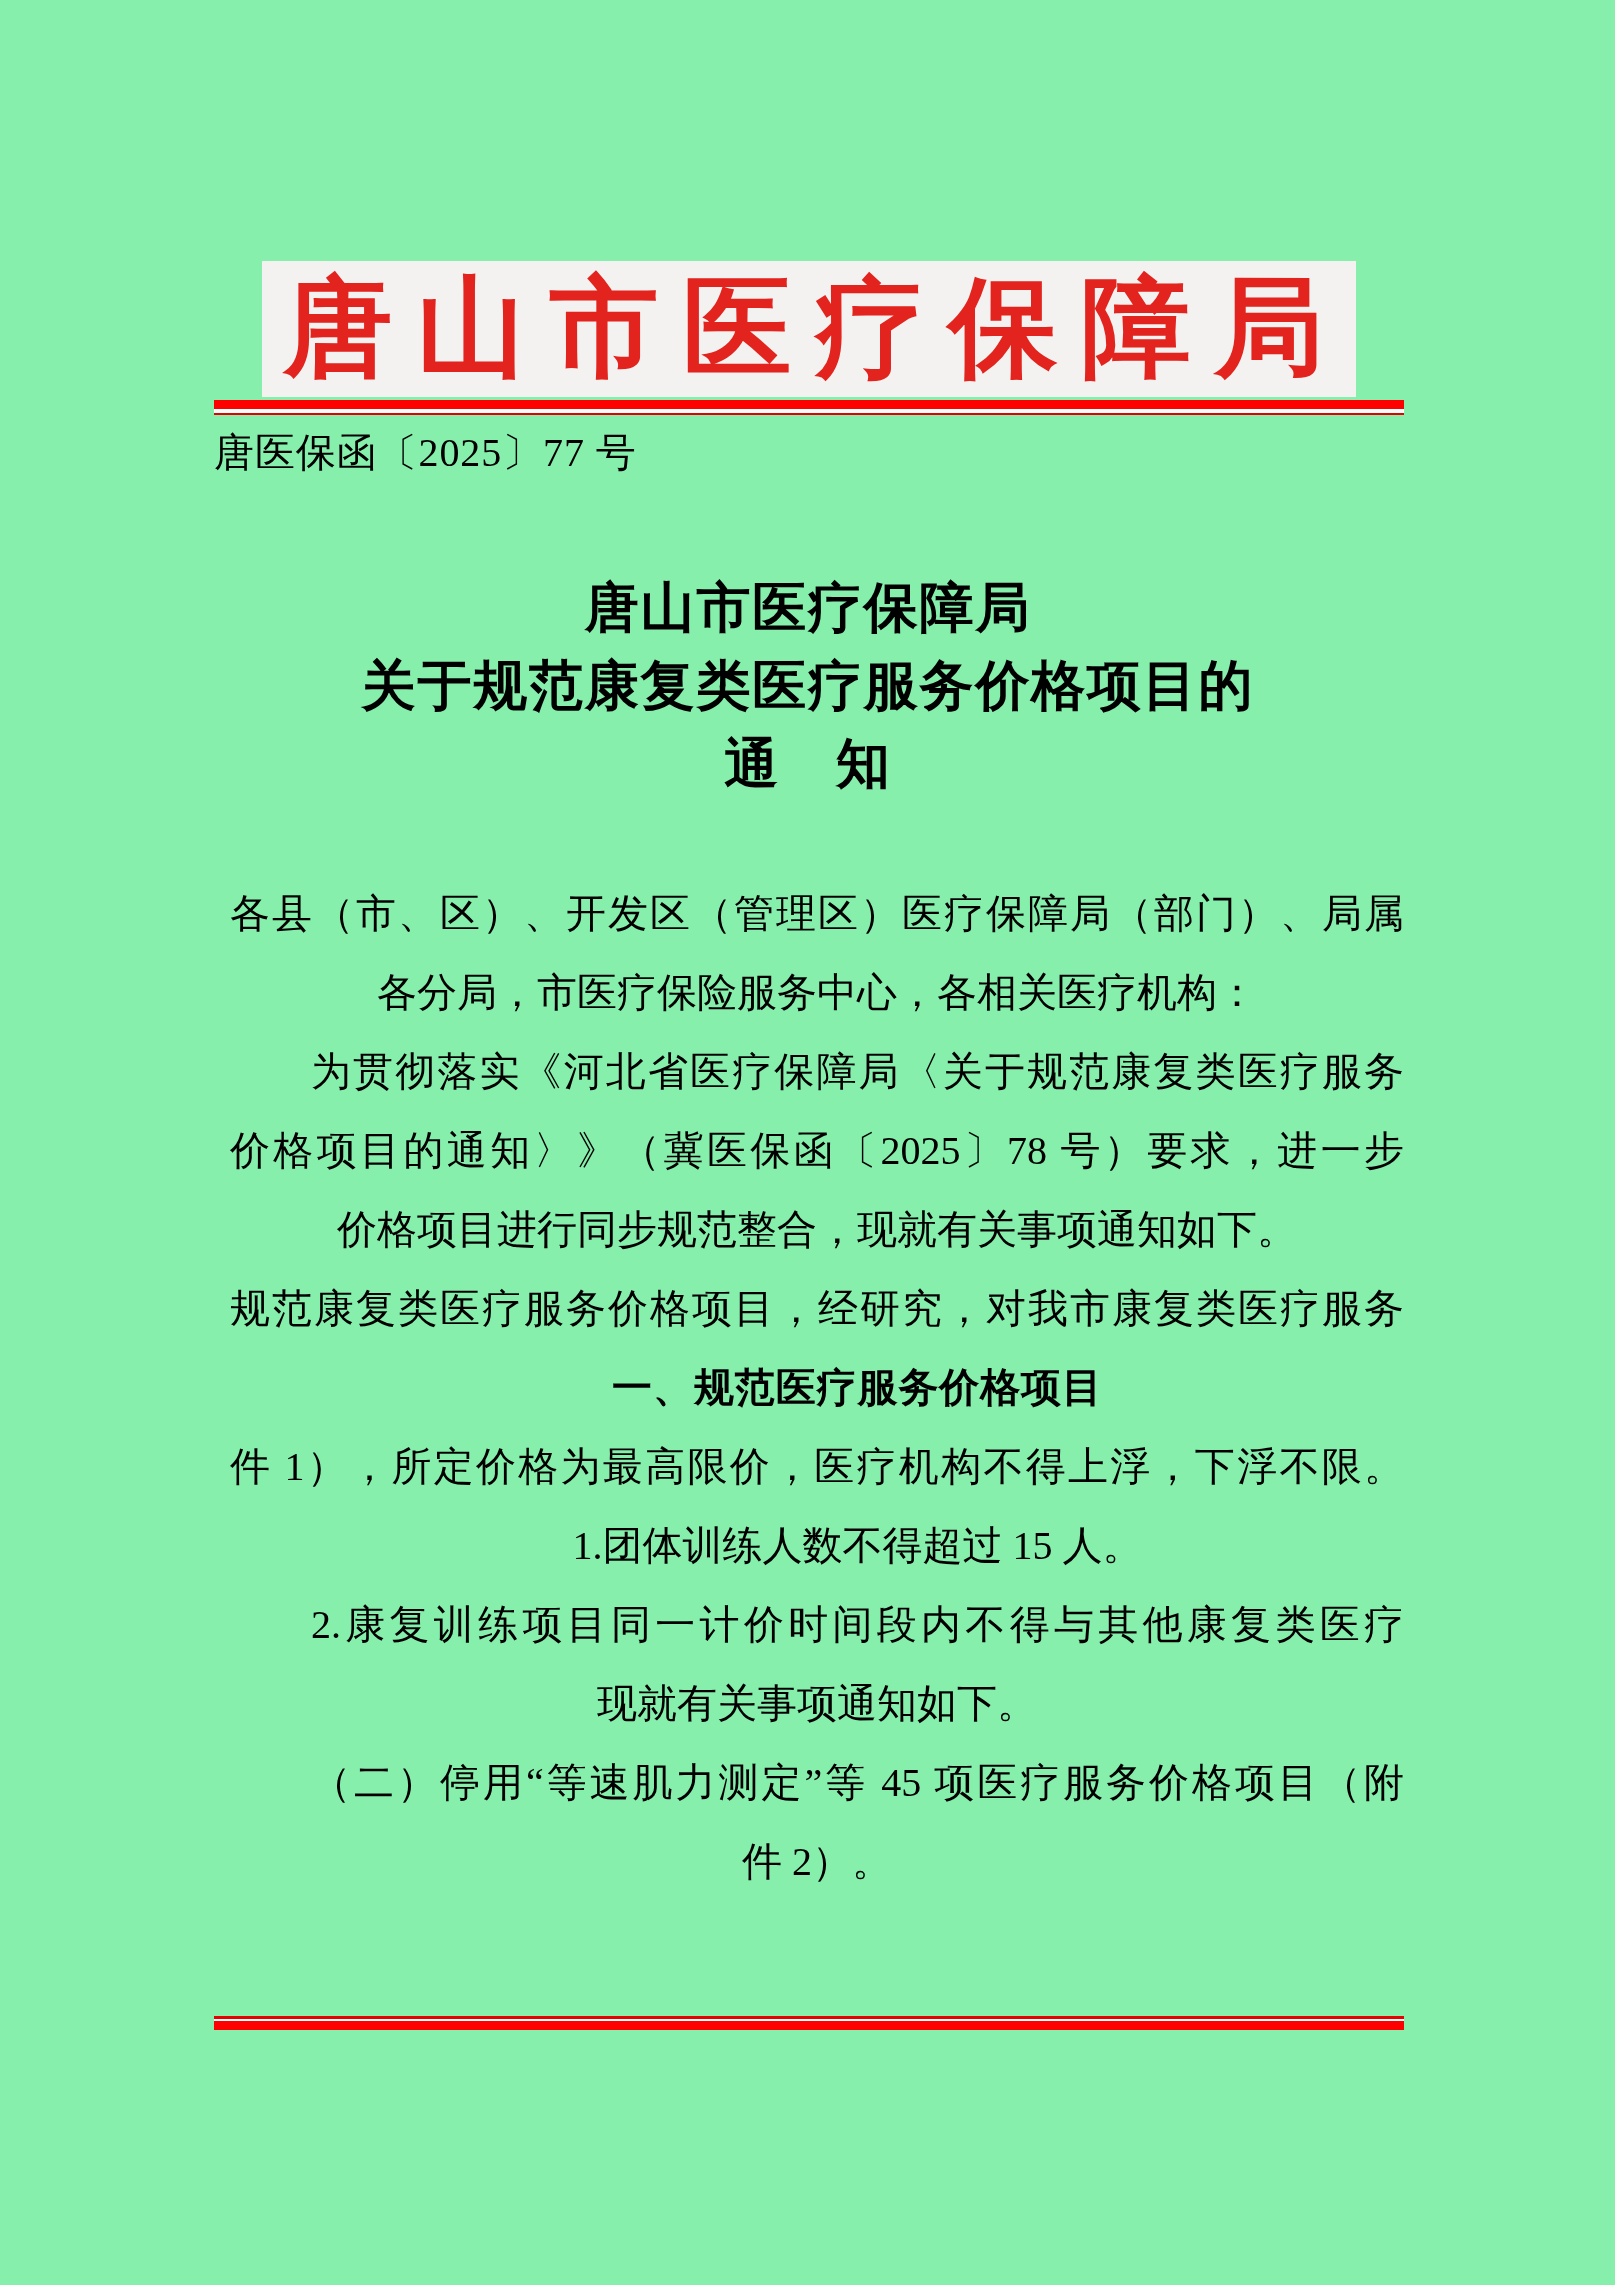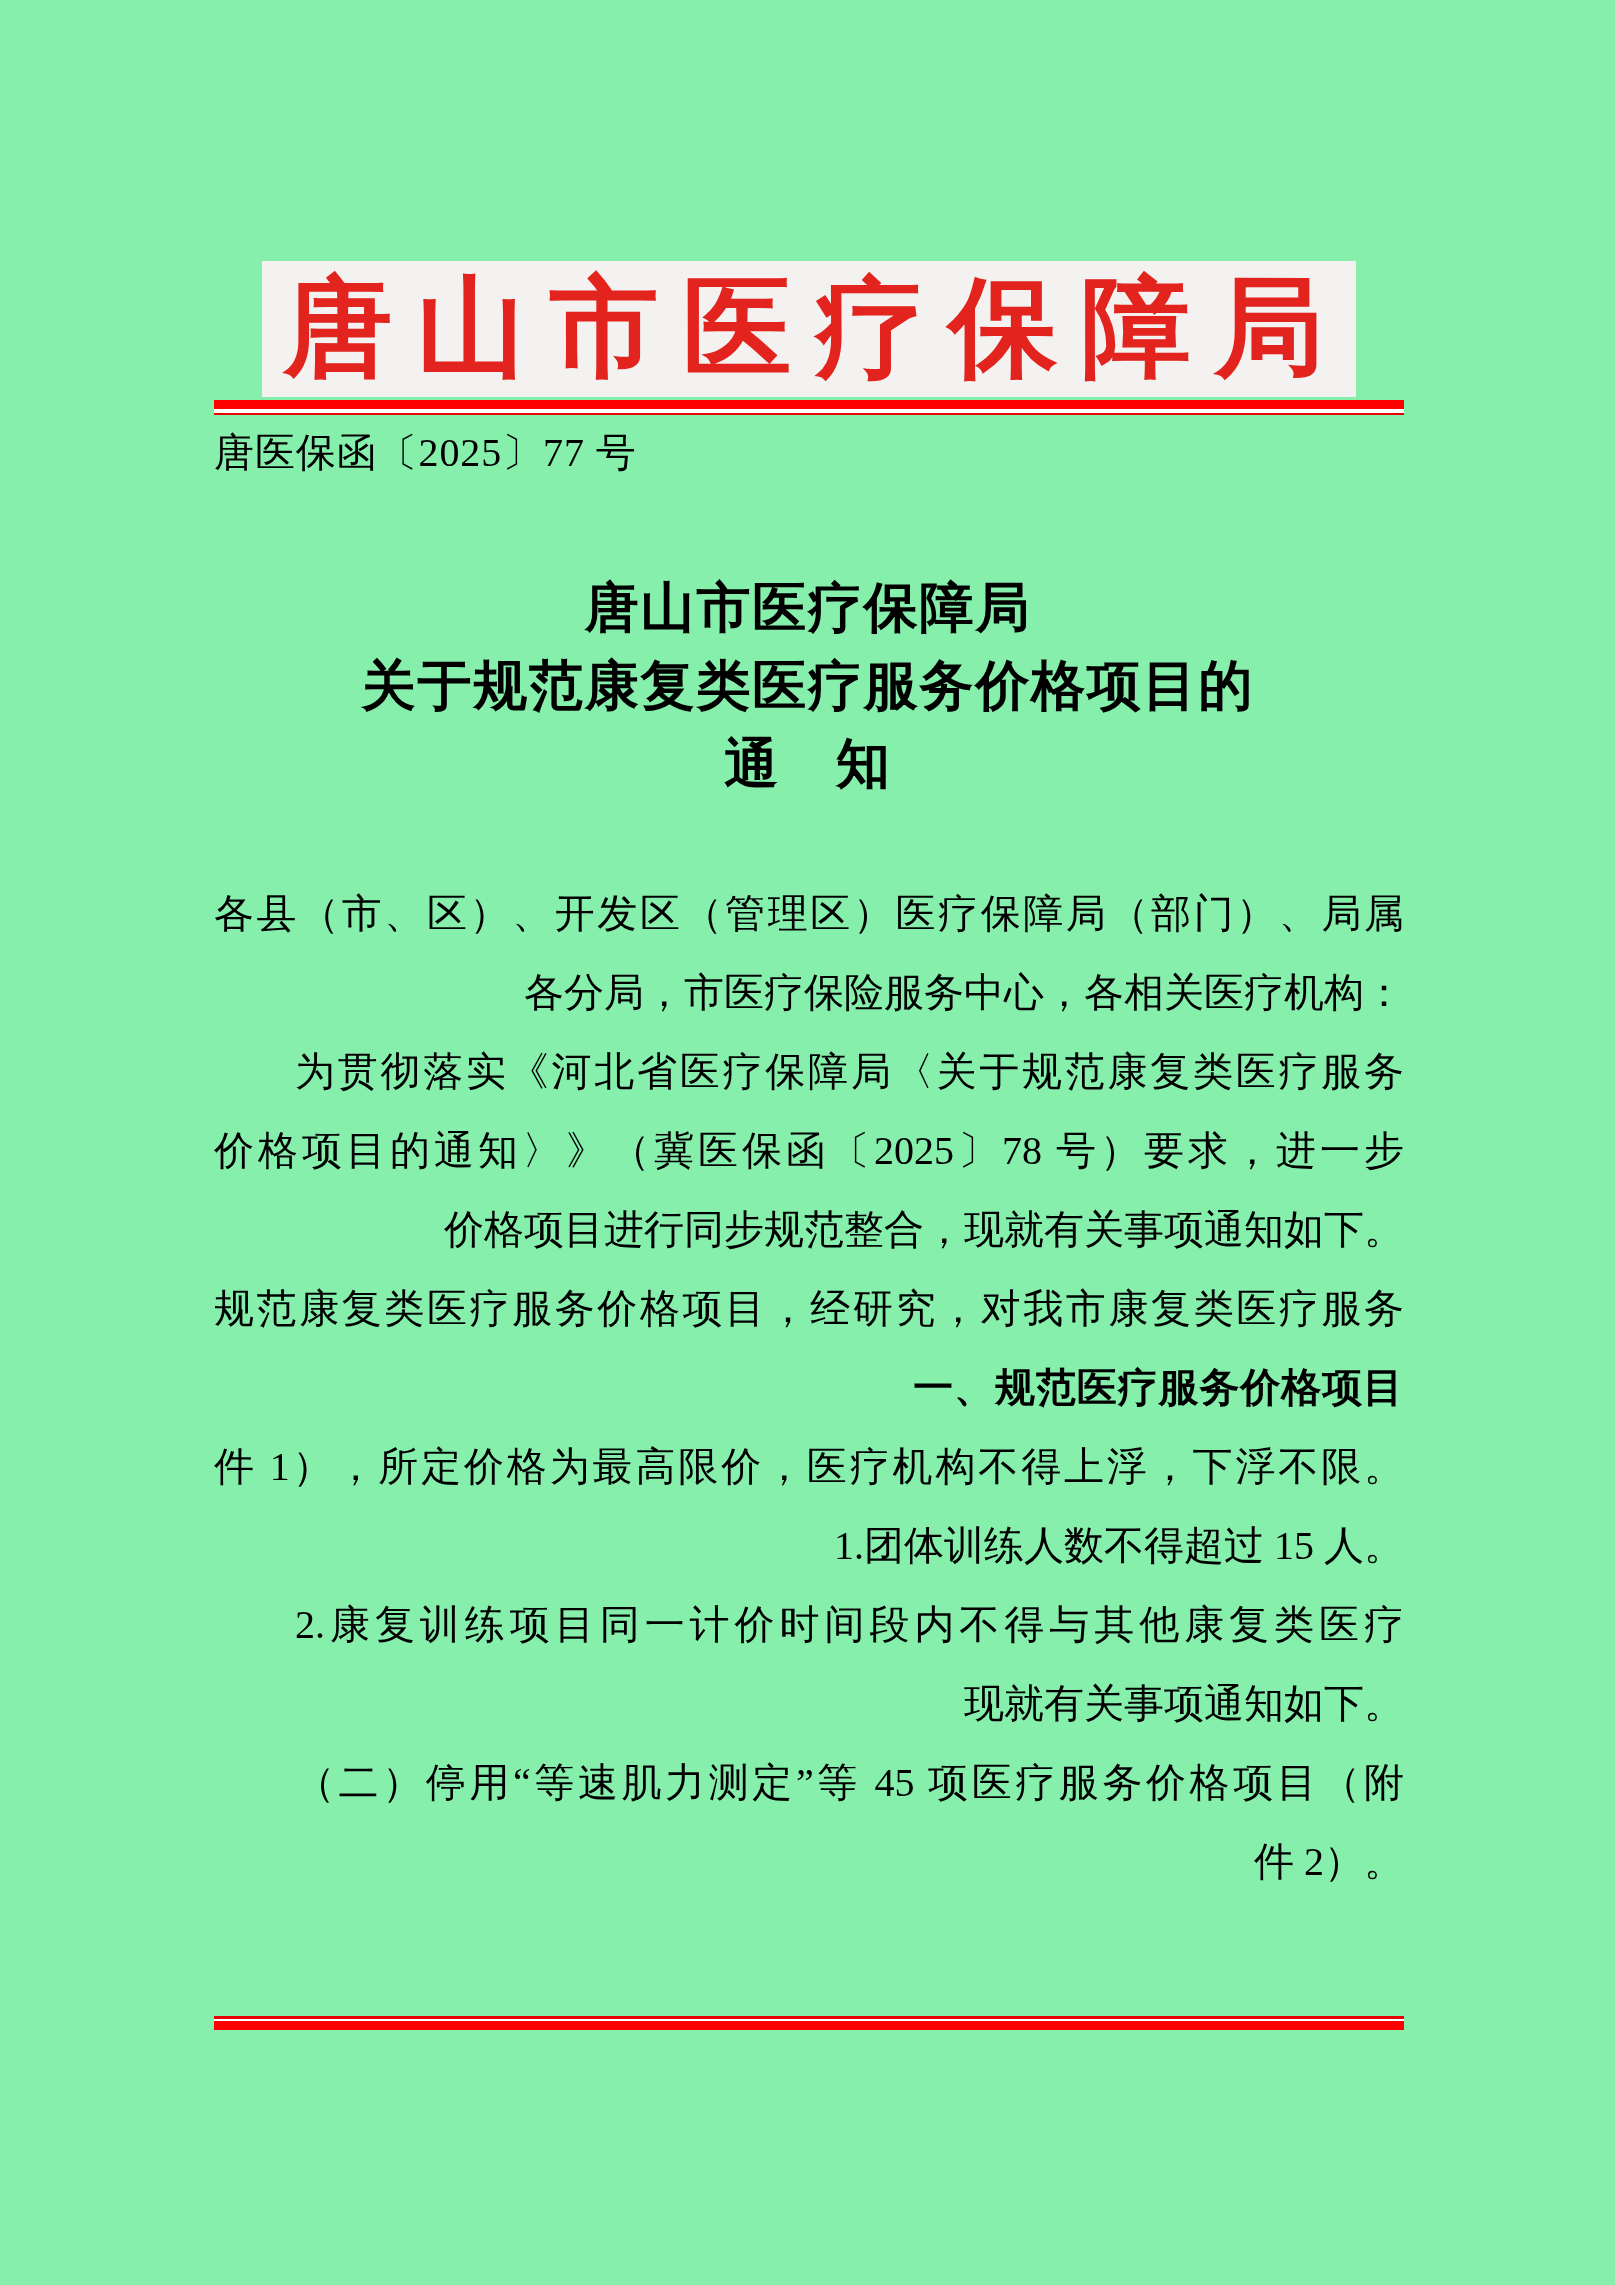--- a/index.html
+++ b/index.html
@@ -60,27 +60,28 @@
   }
   
   .body-text{
     position:absolute;
     left:214px; top:874px; width:1190px;
     font-size:40px;
   }
   .line{
     height:79px;
     line-height:79px;
+    margin-left:16px;
   }
   .fill{
     text-align:justify;
     text-align-last:justify;
     -moz-text-align-last:justify;
   }
-  .start{ text-align:right; white-space:nowrap; }
+  .start{ text-align:center; white-space:nowrap; }
   .indent{ padding-left:81px; }
   .heading{
     font-family:"Liberation Sans","DejaVu Sans",sans-serif;
     font-weight:700;
     letter-spacing:0.9px;
   }
 </style>
 </head>
 <body>
 

